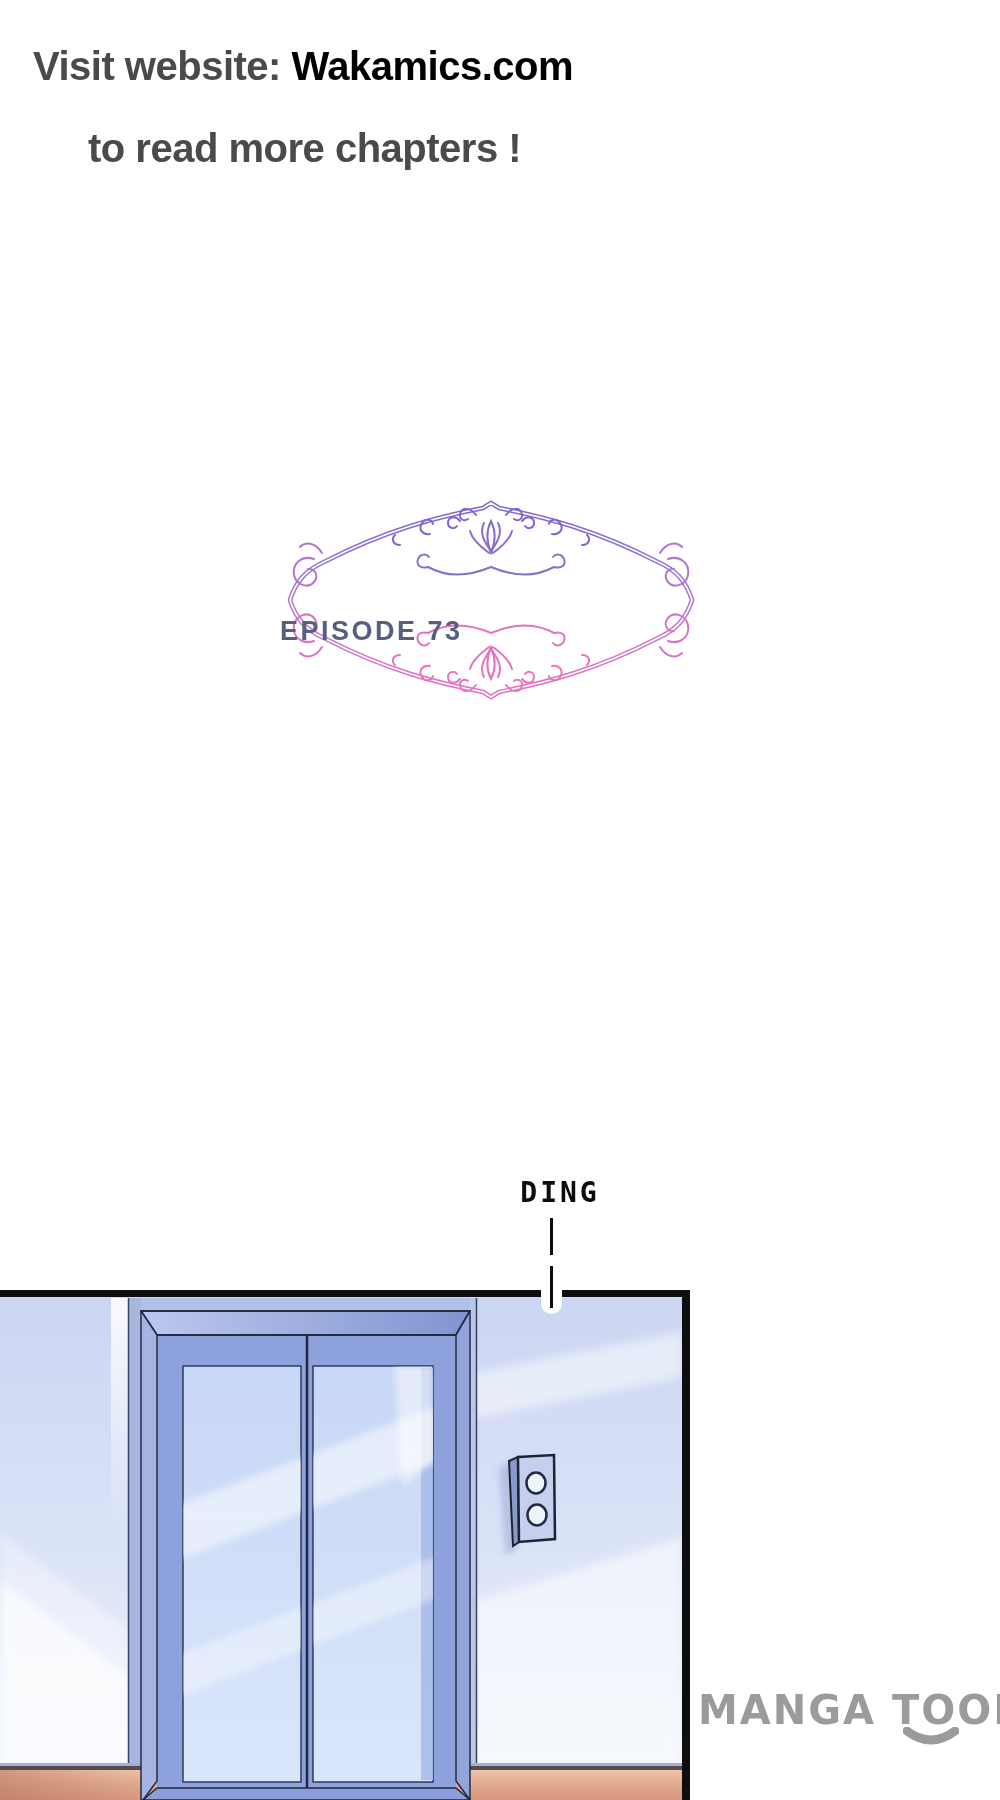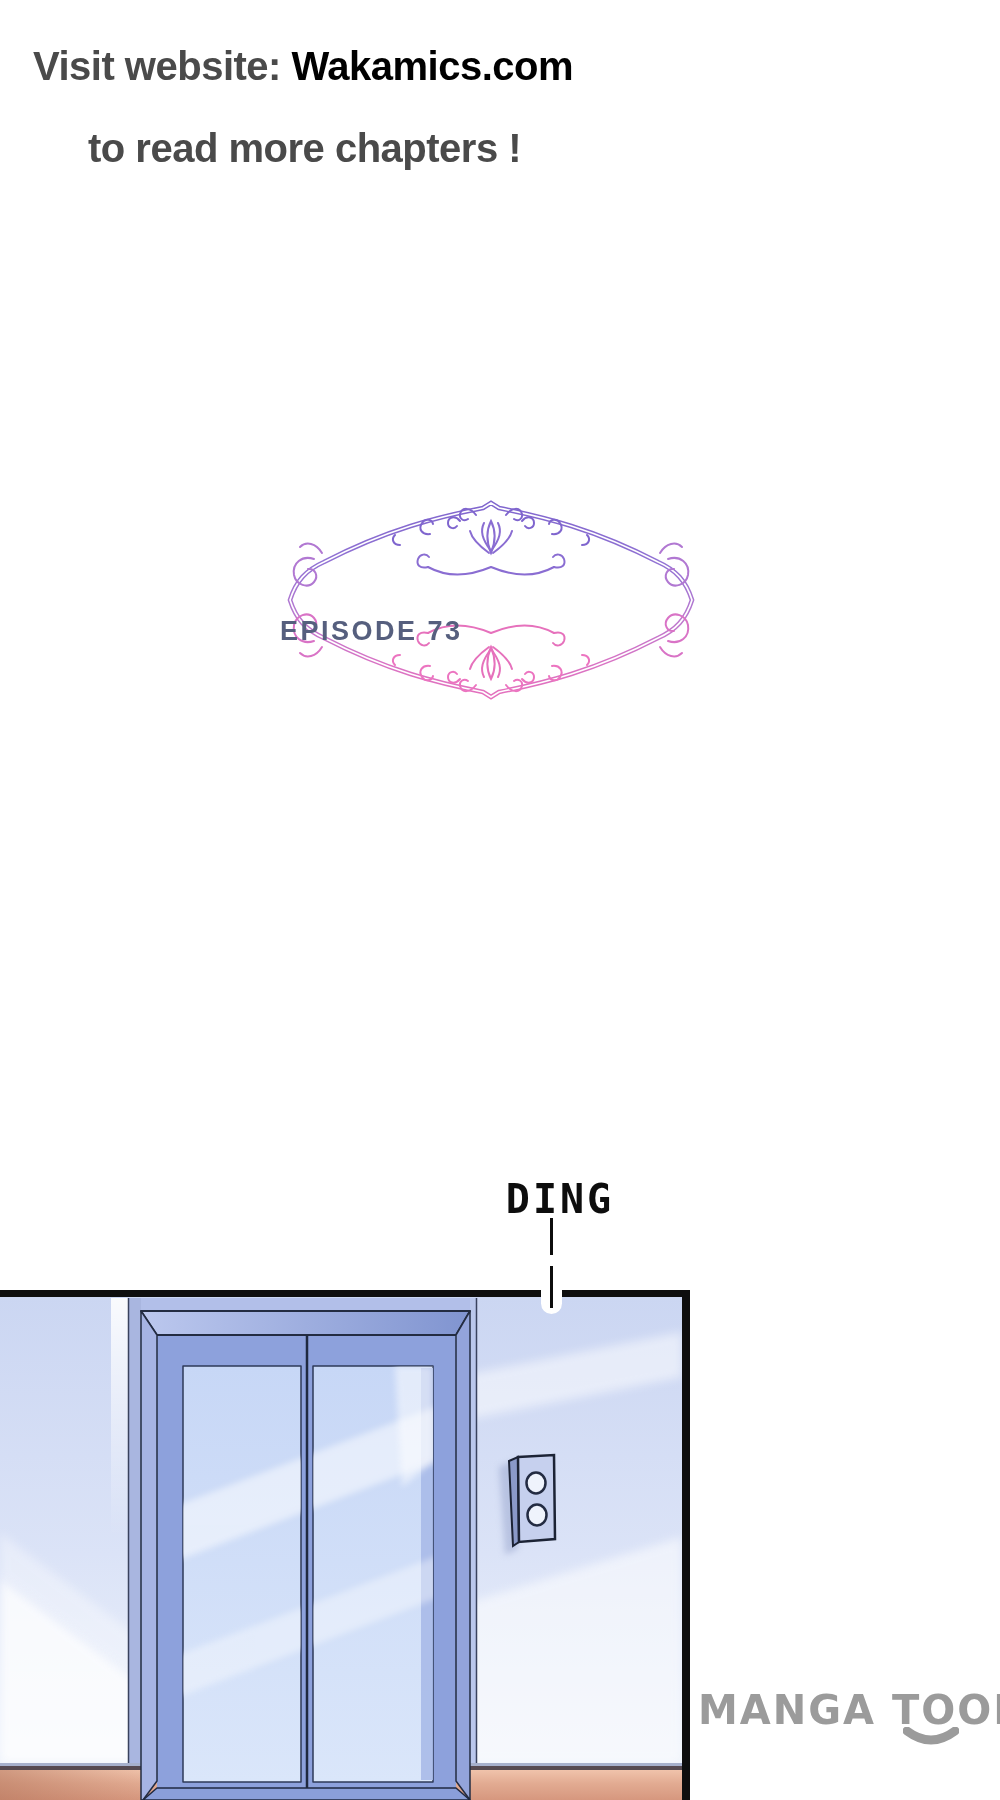--- a/index.html
+++ b/index.html
@@ -25,21 +25,21 @@
   .episode-wrap svg{position:absolute;left:0;top:0;}
   .episode-label{
     position:absolute;left:0;top:95px;width:100%;
     text-align:left;font-size:27px;font-weight:bold;
     letter-spacing:2.5px;color:#565f7e;margin-top:34px;
   }
   
   .ding-label{
     position:absolute;left:455px;top:1176px;width:210px;text-align:center;
     font-family:"DejaVu Sans Mono", monospace;
-    font-size:40px;font-weight:bold;letter-spacing:3px;color:#0d0d0d;
+    font-size:28px;font-weight:bold;letter-spacing:3px;color:#0d0d0d;
   }
   .ding-dash1{position:absolute;left:550px;top:1218px;width:3px;height:37px;background:#0d0d0d;z-index:6;}
   .ding-dash2{position:absolute;left:550px;top:1266px;width:3px;height:42px;background:#0d0d0d;z-index:6;}
   .ding-notch{
     position:absolute;left:541px;top:1287px;width:21px;height:27px;
     background:#ffffff;border-radius:0 0 11px 11px;z-index:5;
   }
   
   .comic-panel{
     position:absolute;left:0;top:1290px;width:690px;height:510px;

